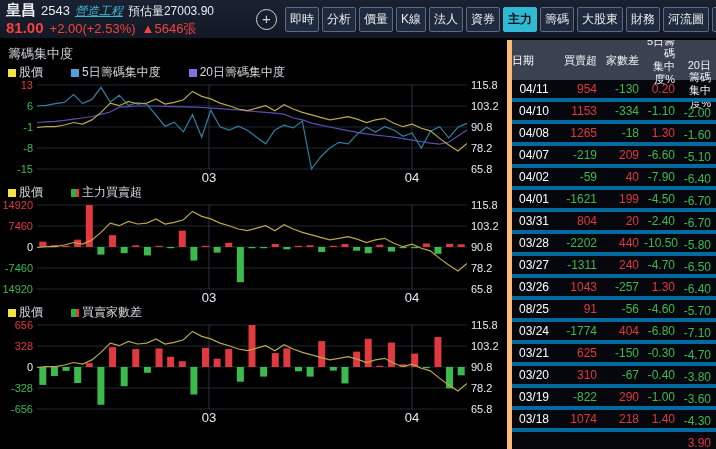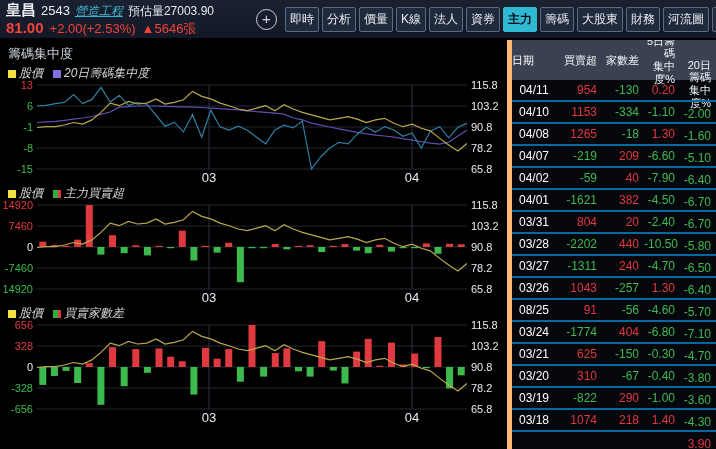--- a/index.html
+++ b/index.html
@@ -26,34 +26,34 @@
   .nav { display:flex; gap:3px; align-items:center; flex-wrap:nowrap; }
   .nav-btn { background:#202a3d; border:1px solid #5b6b85; color:#e8ecf2; font-size:12px;
              padding:3px 4px; border-radius:2px; cursor:pointer; white-space:nowrap;
              font-family:"Liberation Sans", sans-serif; }
   .nav-btn.active { background:#2fb9d2; border-color:#2fb9d2; color:#041019; font-weight:bold; }
 
   
   .main { flex:1; display:flex; gap:5px; }
   .charts { width:507px; background:#000; padding:2px 0 0 2px; }
   .charts-title { color:#cfd4db; font-size:13px; padding:3px 0 2px 6px; }
-  .legend { display:flex; gap:10px; align-items:center; padding:1px 0 0 6px; height:16px;font-style:italic; }
+  .legend { display:flex; gap:28px; align-items:flex-end; padding:1px 0 0 6px; height:16px; }
   .legend-item { display:flex; align-items:center; gap:3px; }
   .legend-swatch { width:8px; height:8px; display:inline-block; }
   .legend-label { color:#d6dade; font-size:12px; }
   svg.plot { display:block; }
 
   
   .table-panel { width:204px; background:#05070c; display:flex; flex-direction:column; overflow:hidden; }
   .t-header { height:40px; background:#3a4150; display:flex; align-items:center; color:#f0f3f7;
               font-size:11px; flex:0 0 40px; }
   .t-header .hc { text-align:right; padding-right:5px; line-height:1.15; }
   .t-header .hc:first-child { text-align:left; padding-right:0; }
   .t-rows { flex:1; overflow:hidden; }
-  .t-row { display:flex; align-items:center; height:22px; border-bottom:2px solid #0369a1;
+  .t-row { display:flex; align-items:center; height:22px; border-bottom:4px solid #0369a1;
            font-size:12px; }
   .tc { text-align:right; padding-right:5px; white-space:nowrap; }
   .c-date { width:44px; text-align:center; color:#fff; padding-right:0; }
   .c0 { width:46px; } .c1 { width:42px; } .c2 { width:36px; } .c3 { width:36px;margin-top:48px; }
   .pos { color:#e0393f; } .neg { color:#3dba4e; }
 </style>
 </head>
 <body>
 
 <div class="app">
@@ -90,20 +90,24 @@
 
   <div class="main">
     <div class="charts">
       <div class="charts-title">籌碼集中度</div>
       <div id="chart-sections">
           <div>
             <div class="legend">
               <span class="legend-item">
                 <span class="legend-swatch" style="background: rgb(242, 226, 67);"></span>
                 <span class="legend-label">股價</span>
+              </span>
+              <span class="legend-item">
+                <span class="legend-swatch" style="background: rgb(79, 160, 220);"></span>
+                <span class="legend-label">5日籌碼集中度</span>
               </span>
               <span class="legend-item">
                 <span class="legend-swatch" style="background: rgb(131, 112, 224);"></span>
                 <span class="legend-label">20日籌碼集中度</span>
               </span>
             </div>
             <svg class="plot" width="505" height="104">
               <line x1="35" y1="4" x2="465" y2="4" stroke="#232832" stroke-width="1"></line>
               <line x1="35" y1="25" x2="465" y2="25" stroke="#232832" stroke-width="1"></line>
               <line x1="35" y1="46" x2="465" y2="46" stroke="#232832" stroke-width="1"></line>
@@ -312,21 +316,21 @@
           <div class="t-row">
             <div class="tc c-date">04/02</div>
             <div class="tc c0 neg">-59</div>
             <div class="tc c1 pos">40</div>
             <div class="tc c2 neg">-7.90</div>
             <div class="tc c3 neg">-6.70</div>
           </div>
           <div class="t-row">
             <div class="tc c-date">04/01</div>
             <div class="tc c0 neg">-1621</div>
-            <div class="tc c1 pos">382</div>
+            <div class="tc c1 pos">199</div>
             <div class="tc c2 neg">-4.50</div>
             <div class="tc c3 neg">-6.70</div>
           </div>
           <div class="t-row">
             <div class="tc c-date">03/31</div>
             <div class="tc c0 pos">804</div>
             <div class="tc c1 pos">20</div>
             <div class="tc c2 neg">-2.40</div>
             <div class="tc c3 neg">-5.80</div>
           </div>

